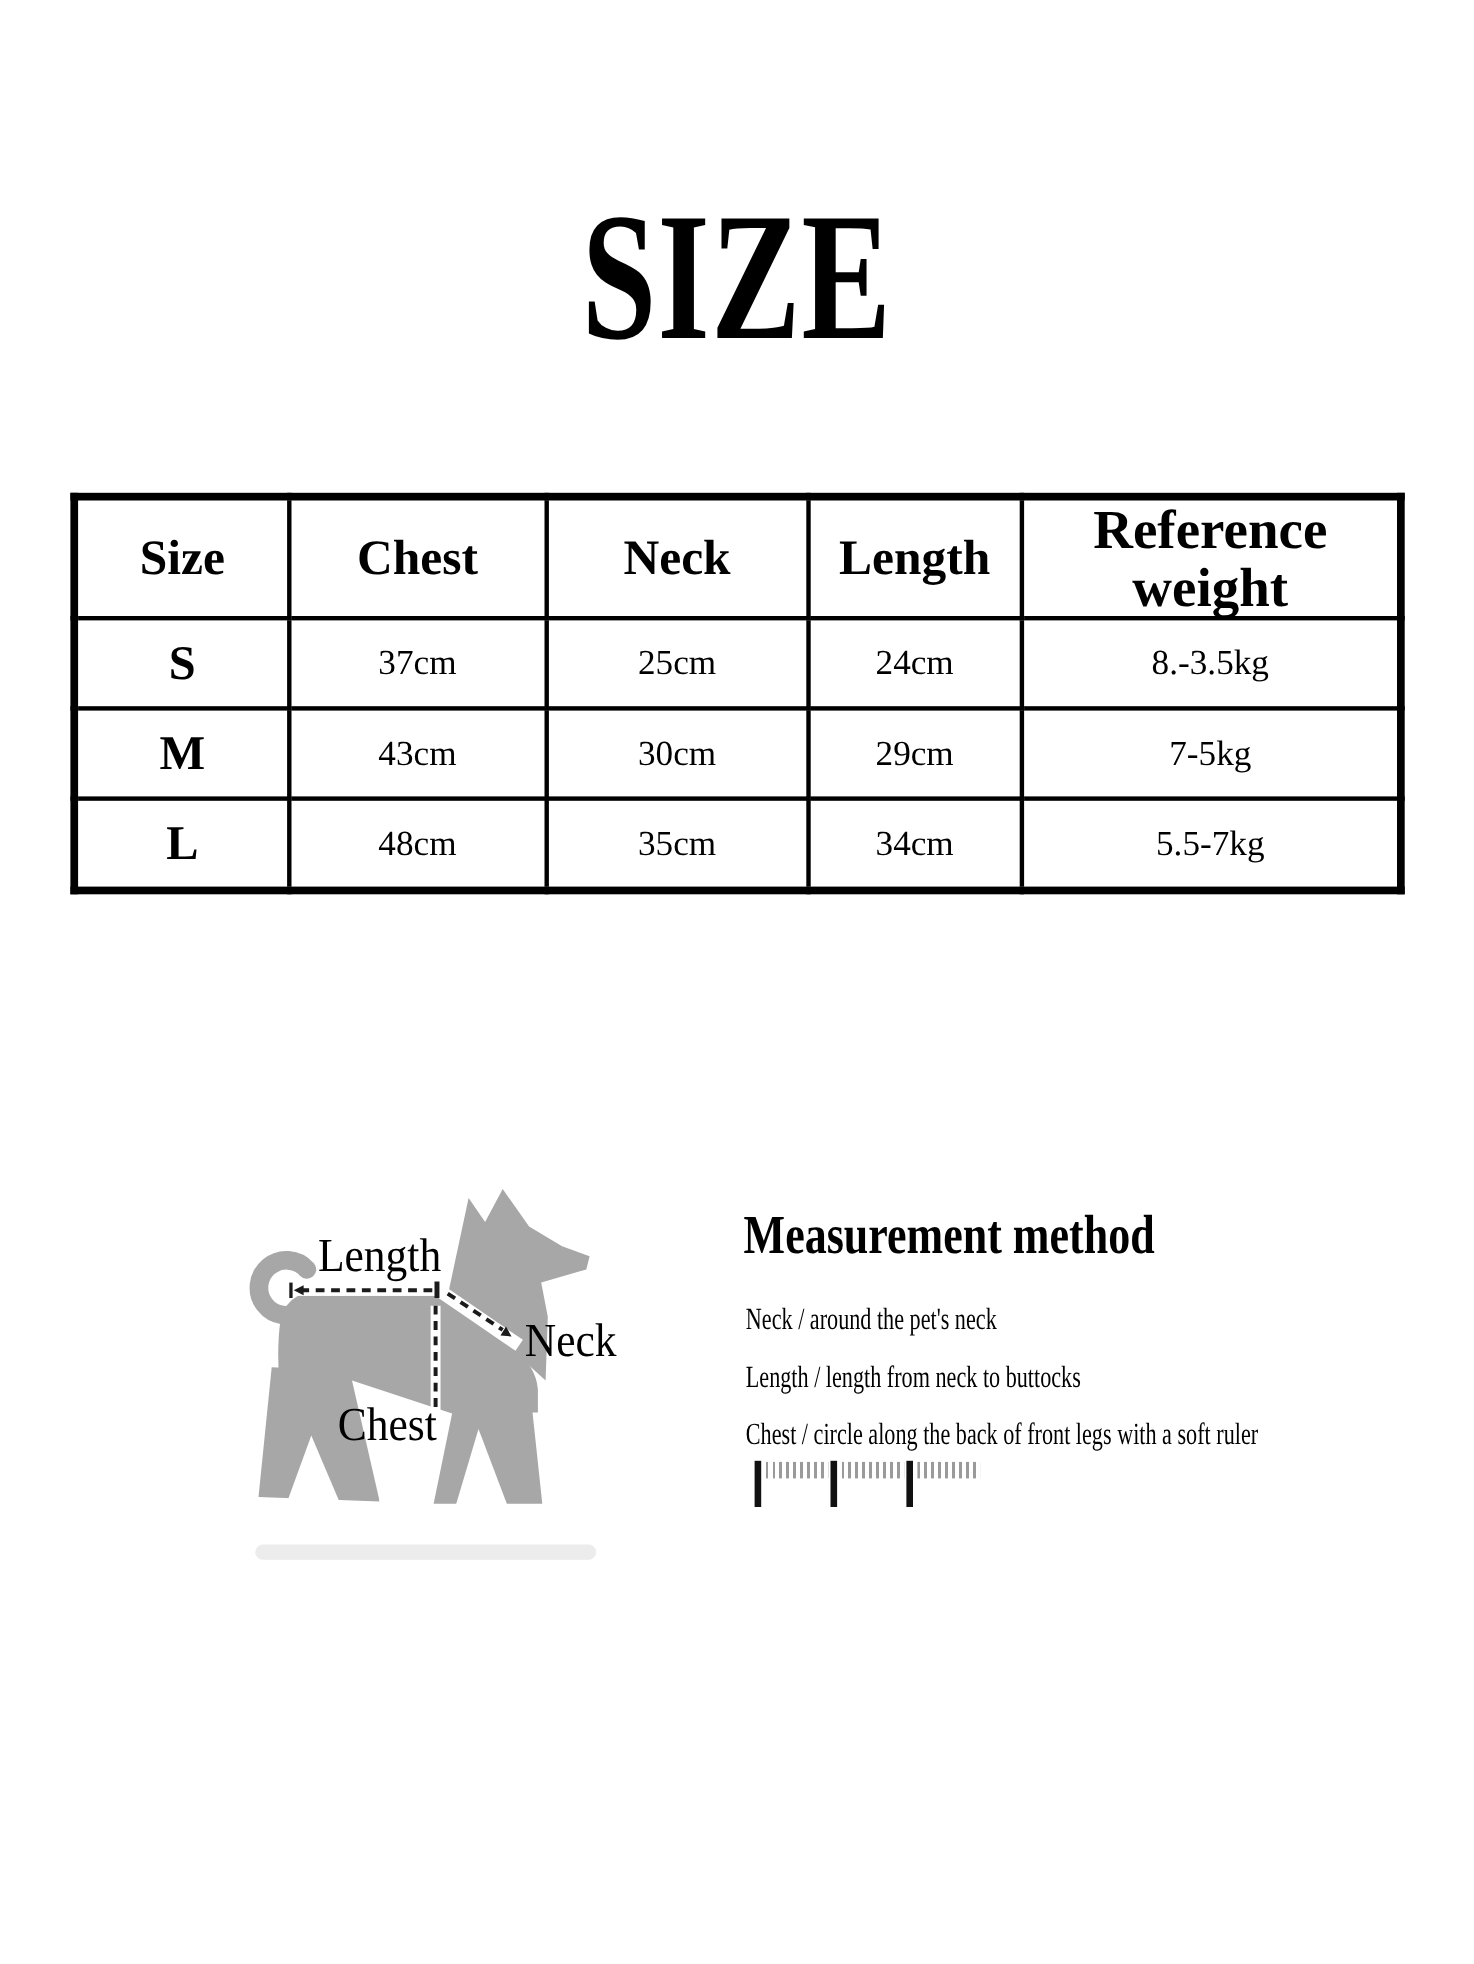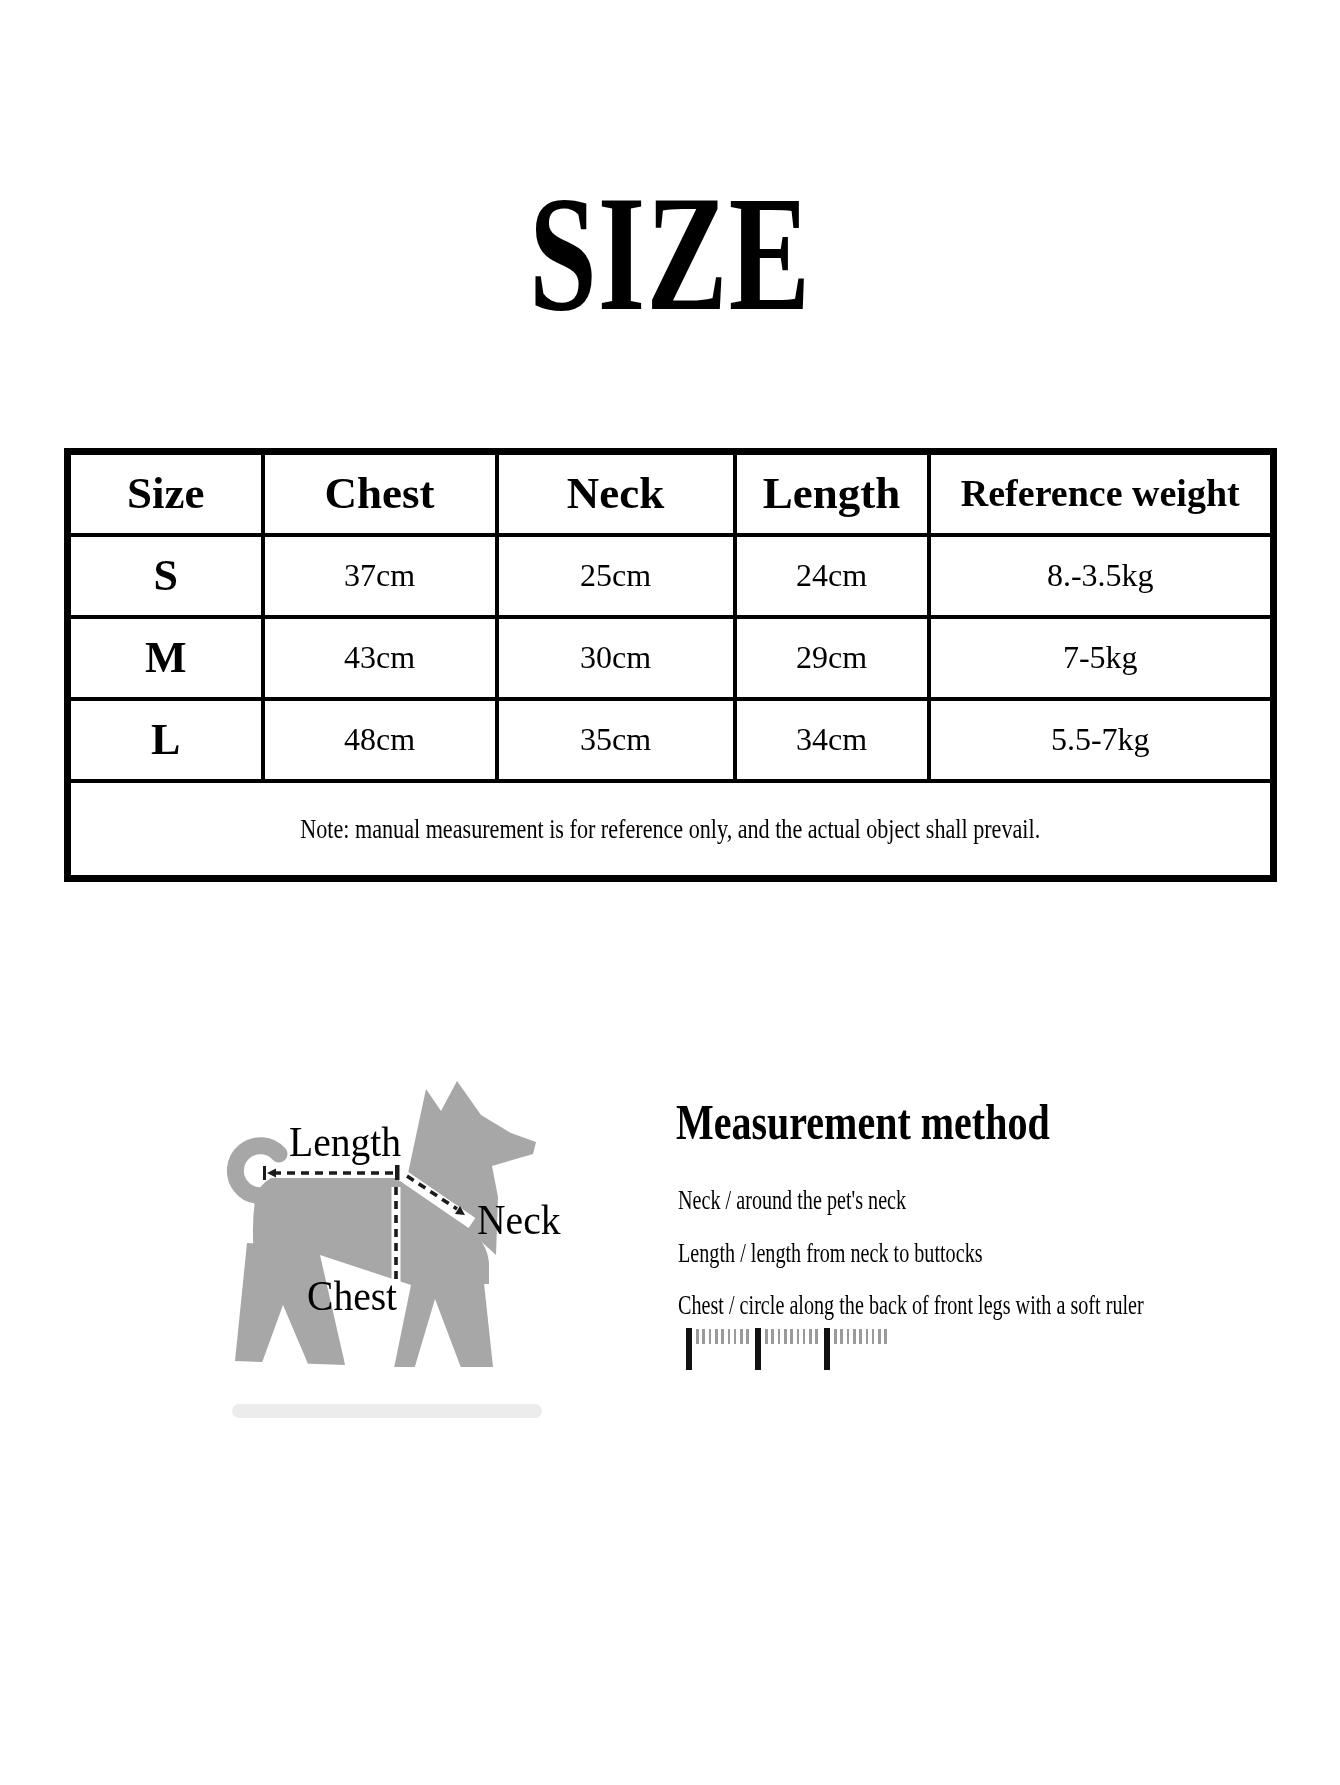--- a/index.html
+++ b/index.html
@@ -30,21 +30,21 @@
     border-collapse:collapse;
     table-layout:fixed;
   }
   table.size-table{border:7px solid #000;}
   table.size-table td{
     border:4px solid #000;
     text-align:center;vertical-align:middle;
     padding:0;line-height:1.05;
   }
   tr.hdr td{height:78px;font-weight:bold;font-size:45px;}
-  tr.hdr td.small-hdr{font-size:38px;}
+  tr.hdr td.small-hdr{font-size:50px;}
   tr.data td{height:78px;font-size:32px;}
   tr.data td.size-col{font-weight:bold;font-size:44px;}
   tr.note-row td{height:92px;font-size:27px;}
   .note-text{display:inline-block;transform:scaleX(0.82);transform-origin:center;white-space:nowrap;}
 
   
   .dog-label{
     font-size:43px;line-height:1;white-space:nowrap;
     transform:scaleX(0.92);transform-origin:left top;
   }
@@ -115,25 +115,20 @@
       <td>29cm</td>
       <td>7-5kg</td>
     </tr>
     <tr class="data">
       <td class="size-col">L</td>
       <td>48cm</td>
       <td>35cm</td>
       <td>34cm</td>
       <td>5.5-7kg</td>
     </tr>
-    <tr class="note-row">
-      <td colspan="5">
-        <span class="note-text">Note: manual measurement is for reference only, and the actual object shall prevail.</span>
-      </td>
-    </tr>
   </tbody>
 </table>
 
 <svg class="abs dog-svg" viewBox="0 0 355 350">
 
   <rect x="37" y="329" width="310" height="14" rx="7" fill="#ececec"></rect>
 
   <path d="M 80,116 A 25,25 0 1 1 84,79" fill="none" stroke="#a7a7a7" stroke-width="17" stroke-linecap="round"></path>
 
   <path d="M 76,103 L 203,103 L 272,152 Q 292,166 294,188 L 294,209 L 62,209 Q 55,160 60,125 Q 63,110 76,103 Z" fill="#a7a7a7"></path>

